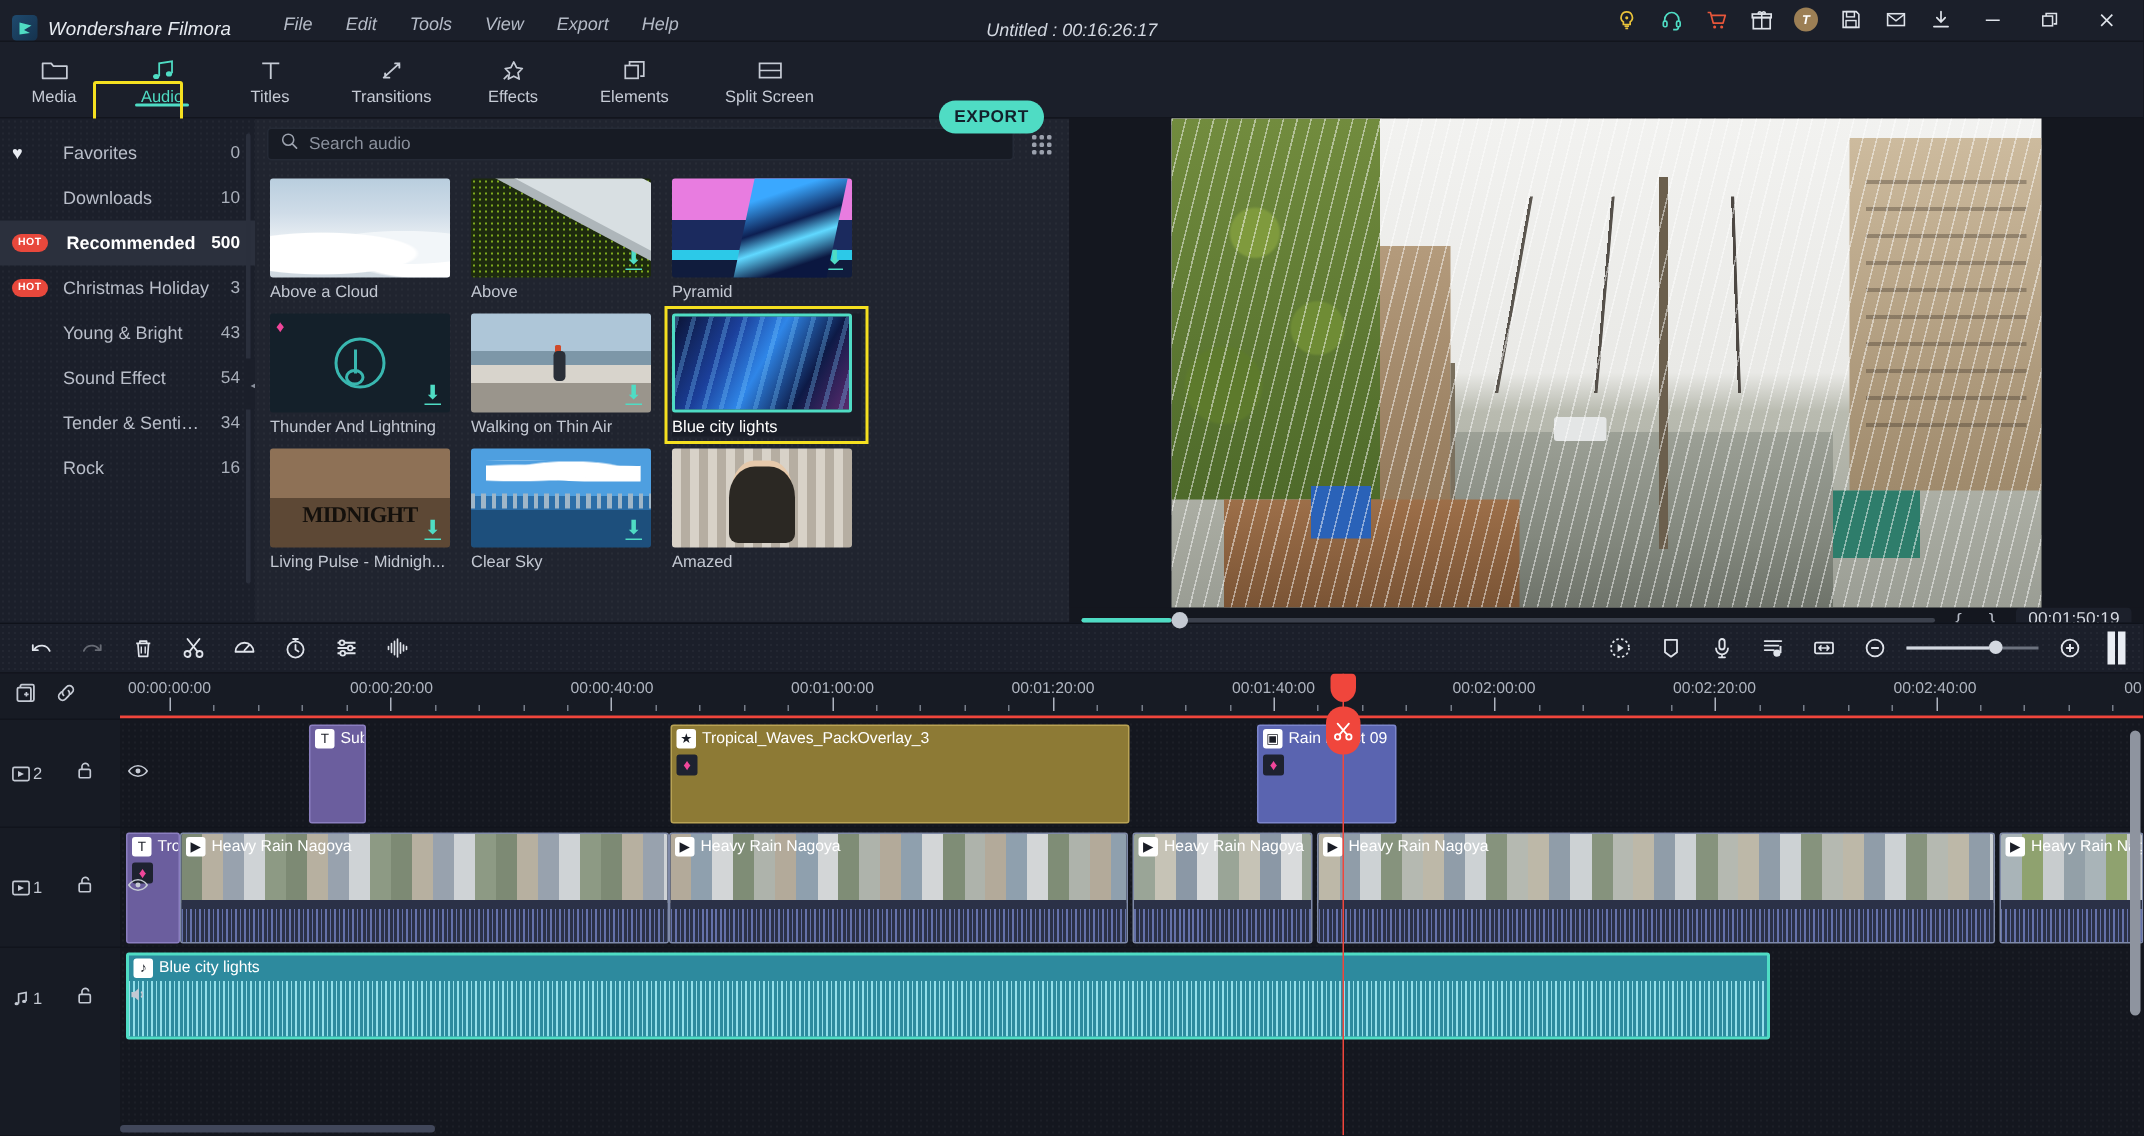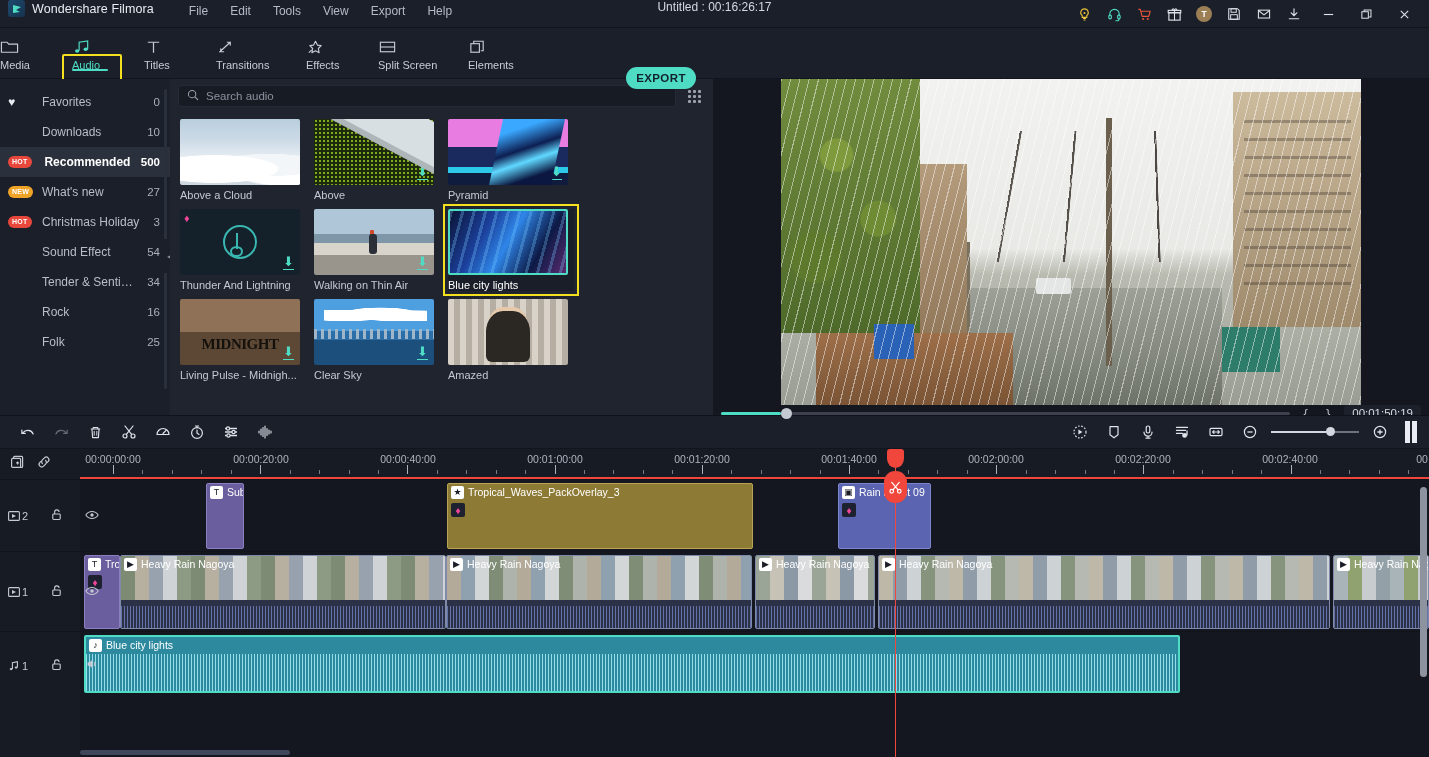--- a/index.html
+++ b/index.html
@@ -8,22 +8,22 @@
     background: #14171f;
     font-family: "Liberation Sans", sans-serif;
     overflow: hidden;
     color: #c9ced8;
     -webkit-font-smoothing: antialiased;
   }
   .app { width: 1429px; height: 757px; position: relative; display: flex; flex-direction: column; }
 
   
   .titlebar {
-    height: 28px; background: #1b1f2a; display: flex; align-items: flex-start;
-    flex: 0 0 28px; position: relative; border-bottom: 1px solid #12151d;
+    height: 28px; background: #1b1f2a; display: flex; align-items: flex-end;
+    flex: 0 0 28px; position: relative; border-bottom: 1px solid #12151d; font-style: italic;
   }
   .logo-wrap { display: flex; align-items: center; padding-left: 8px; gap: 7px; }
   .logo-box { width: 17px; height: 17px; border-radius: 3px;
     background: linear-gradient(135deg,#1f4a6e,#15324d); display:flex; align-items:center; justify-content:center; }
   .logo-box svg { display:block; }
   .brand { font-size: 12.5px; color: #e8ecf2; letter-spacing: .1px; }
   .menu { display: flex; align-items: center; margin-left: 24px; gap: 0px; }
   .menu-item { font-size: 12px; color: #b4bac6; padding: 4px 11px; cursor: default; }
   .doc-title {
     position: absolute; left: 0; right: 0; text-align: center;
@@ -36,21 +36,21 @@
     color: #fff; font-size: 8.5px; display: flex; align-items: center; justify-content: center; font-weight: bold;
   }
   .win-ico { width: 38px; }
 
   
   .tabbar {
     height: 51px; background: #1b1f2a; display: flex; align-items: stretch;
     flex: 0 0 51px; position: relative; border-bottom: 1px solid #12151d;
   }
   .tab {
-    width: 72px; display: flex; flex-direction: column; justify-content: center;
+    width: 72px; display: flex; flex-direction: column; align-items: center; justify-content: center;
     gap: 4px; color: #c6cbd5; cursor: default; position: relative; font-size: 11px;
   }
   .tab.wide { width: 90px; }
   .tab-ico { height: 19px; display: flex; align-items: flex-end; }
   .tab.active { color: #4fdcc4; }
   .tab-underline { position: absolute; bottom: 7px; width: 36px; height: 2px;
     background: #4fdcc4; border-radius: 2px; }
   .tab-hl {
     position: absolute; border: 2px solid #f5e020; border-radius: 2px;
     pointer-events: none;
@@ -444,34 +444,34 @@
         <svg width="19" height="16" viewBox="0 0 20 16">
             <path d="M10 2l2 4 4 .6-3 3 .8 4.4L10 12l-3.8 2 .8-4.4-3-3 4-.6z" fill="none" stroke="currentColor" stroke-width="1.2" stroke-linejoin="round"></path>
             <path d="M3 14l3-3" stroke="currentColor" stroke-width="1.2"></path>
           </svg>
       </span>
       <span>Effects</span>
     </div>
     <div class="tab wide">
       <span class="tab-ico">
         <svg width="19" height="16" viewBox="0 0 20 16">
-            <rect x="2.5" y="3" width="15" height="10" fill="none" stroke="currentColor" stroke-width="1.2"></rect>
-            <path d="M2.5 8h15" stroke="currentColor" stroke-width="1.2"></path>
+            <rect x="3" y="4.5" width="9" height="9" fill="none" stroke="currentColor" stroke-width="1.2"></rect>
+            <path d="M6 4.5V2h10v10h-2.5" fill="none" stroke="currentColor" stroke-width="1.2"></path>
           </svg>
       </span>
-      <span>Split Screen</span>
+      <span>Elements</span>
     </div>
     <div class="tab wide">
       <span class="tab-ico">
         <svg width="19" height="16" viewBox="0 0 20 16">
-            <rect x="3" y="4.5" width="9" height="9" fill="none" stroke="currentColor" stroke-width="1.2"></rect>
-            <path d="M6 4.5V2h10v10h-2.5" fill="none" stroke="currentColor" stroke-width="1.2"></path>
+            <rect x="2.5" y="3" width="15" height="10" fill="none" stroke="currentColor" stroke-width="1.2"></rect>
+            <path d="M2.5 8h15" stroke="currentColor" stroke-width="1.2"></path>
           </svg>
       </span>
-      <span>Elements</span>
+      <span>Split Screen</span>
     </div>
     <div class="tab-hl" style="left:62px; top:26px; width:60px; height:50px;"></div>
     <button class="export-btn">EXPORT</button>
   </div>
 
   <div class="upper">
 
     <div class="sidebar dot-tex">
       <div class="cat">
         <span class="cat-badge">
@@ -487,51 +487,44 @@
       </div>
       <div class="cat active">
         <span class="cat-badge">
             <span class="pill hot">HOT</span>
           </span>
         <span class="cat-label">Recommended</span>
         <span class="cat-count">500</span>
       </div>
       <div class="cat">
         <span class="cat-badge">
-            <span class="pill new">NEW</span>
-          </span>
-        <span class="cat-label">What's new</span>
-        <span class="cat-count">27</span>
-      </div>
-      <div class="cat">
-        <span class="cat-badge">
             <span class="pill hot">HOT</span>
           </span>
         <span class="cat-label">Christmas Holiday</span>
         <span class="cat-count">3</span>
       </div>
       <div class="cat">
         <span class="cat-badge"></span>
+        <span class="cat-label">Young &amp; Bright</span>
+        <span class="cat-count">43</span>
+      </div>
+      <div class="cat">
+        <span class="cat-badge"></span>
         <span class="cat-label">Sound Effect</span>
         <span class="cat-count">54</span>
       </div>
       <div class="cat">
         <span class="cat-badge"></span>
         <span class="cat-label">Tender &amp; Sentimental</span>
         <span class="cat-count">34</span>
       </div>
       <div class="cat">
         <span class="cat-badge"></span>
         <span class="cat-label">Rock</span>
         <span class="cat-count">16</span>
-      </div>
-      <div class="cat">
-        <span class="cat-badge"></span>
-        <span class="cat-label">Folk</span>
-        <span class="cat-count">25</span>
       </div>
       <div class="side-scroll"></div>
       <div class="collapse-arrow">◀</div>
     </div>
 
     <div class="library dot-tex">
       <div class="searchrow">
         <div class="searchbox">
           <span>
             <svg width="12" height="12" viewBox="0 0 14 14">

